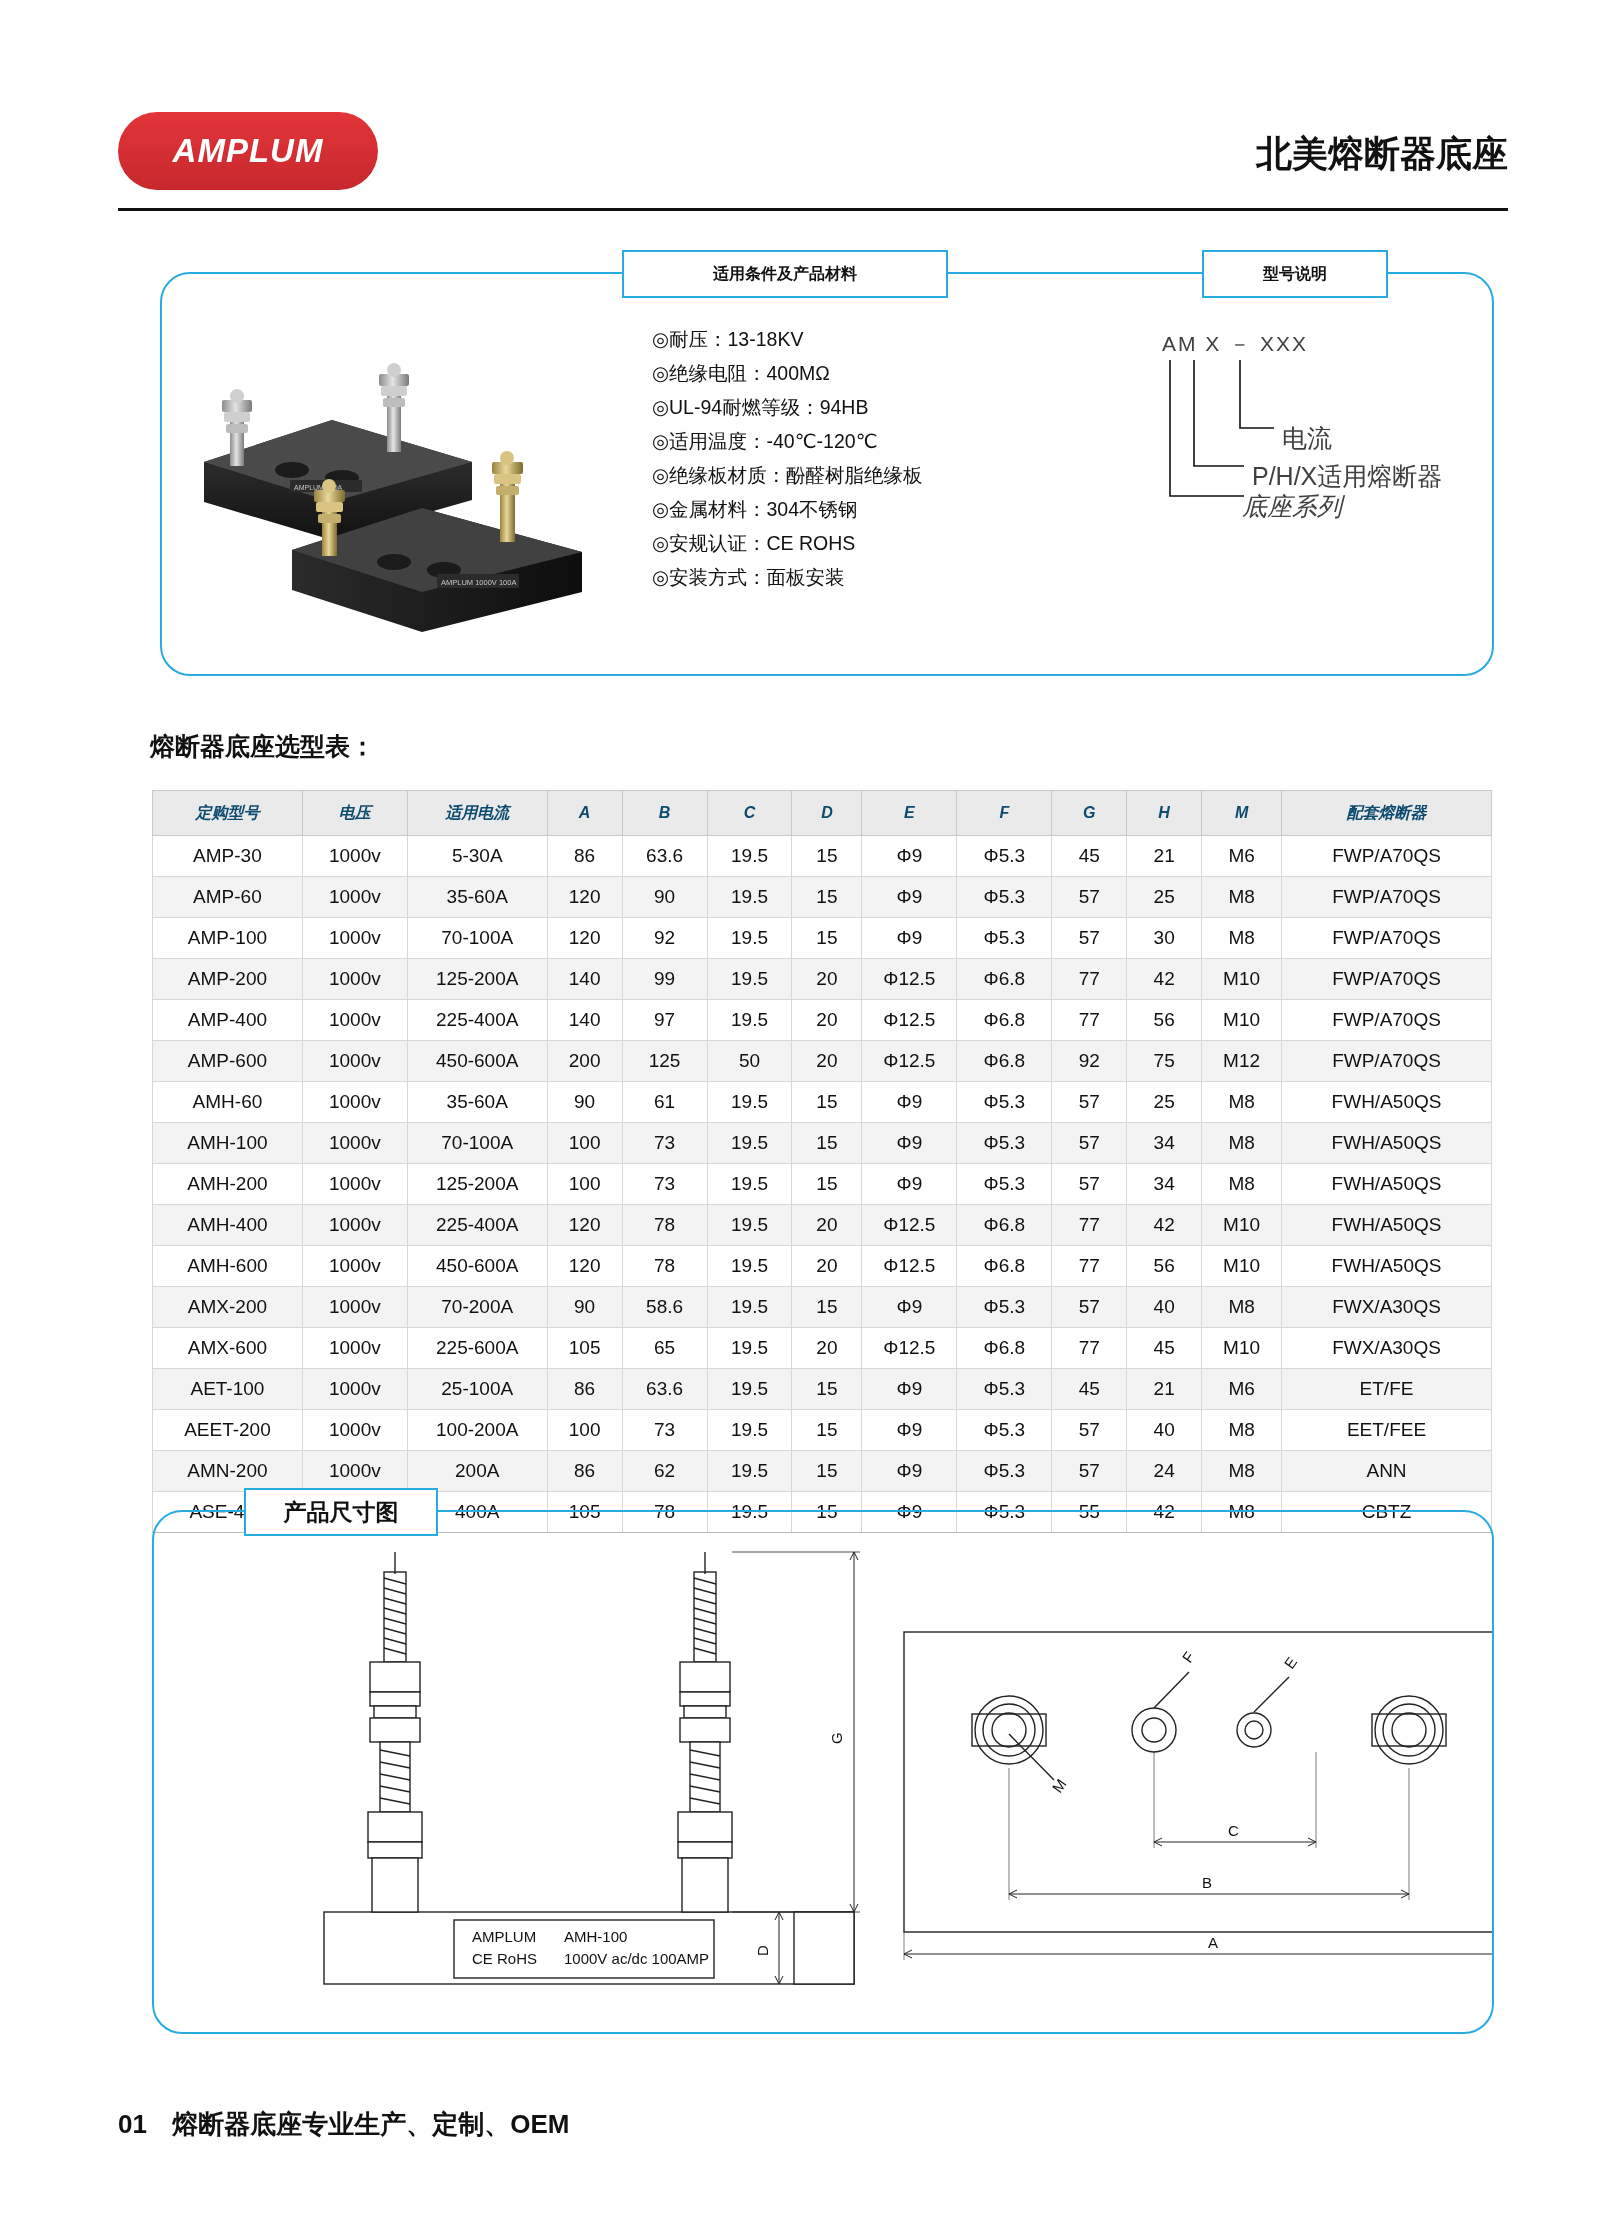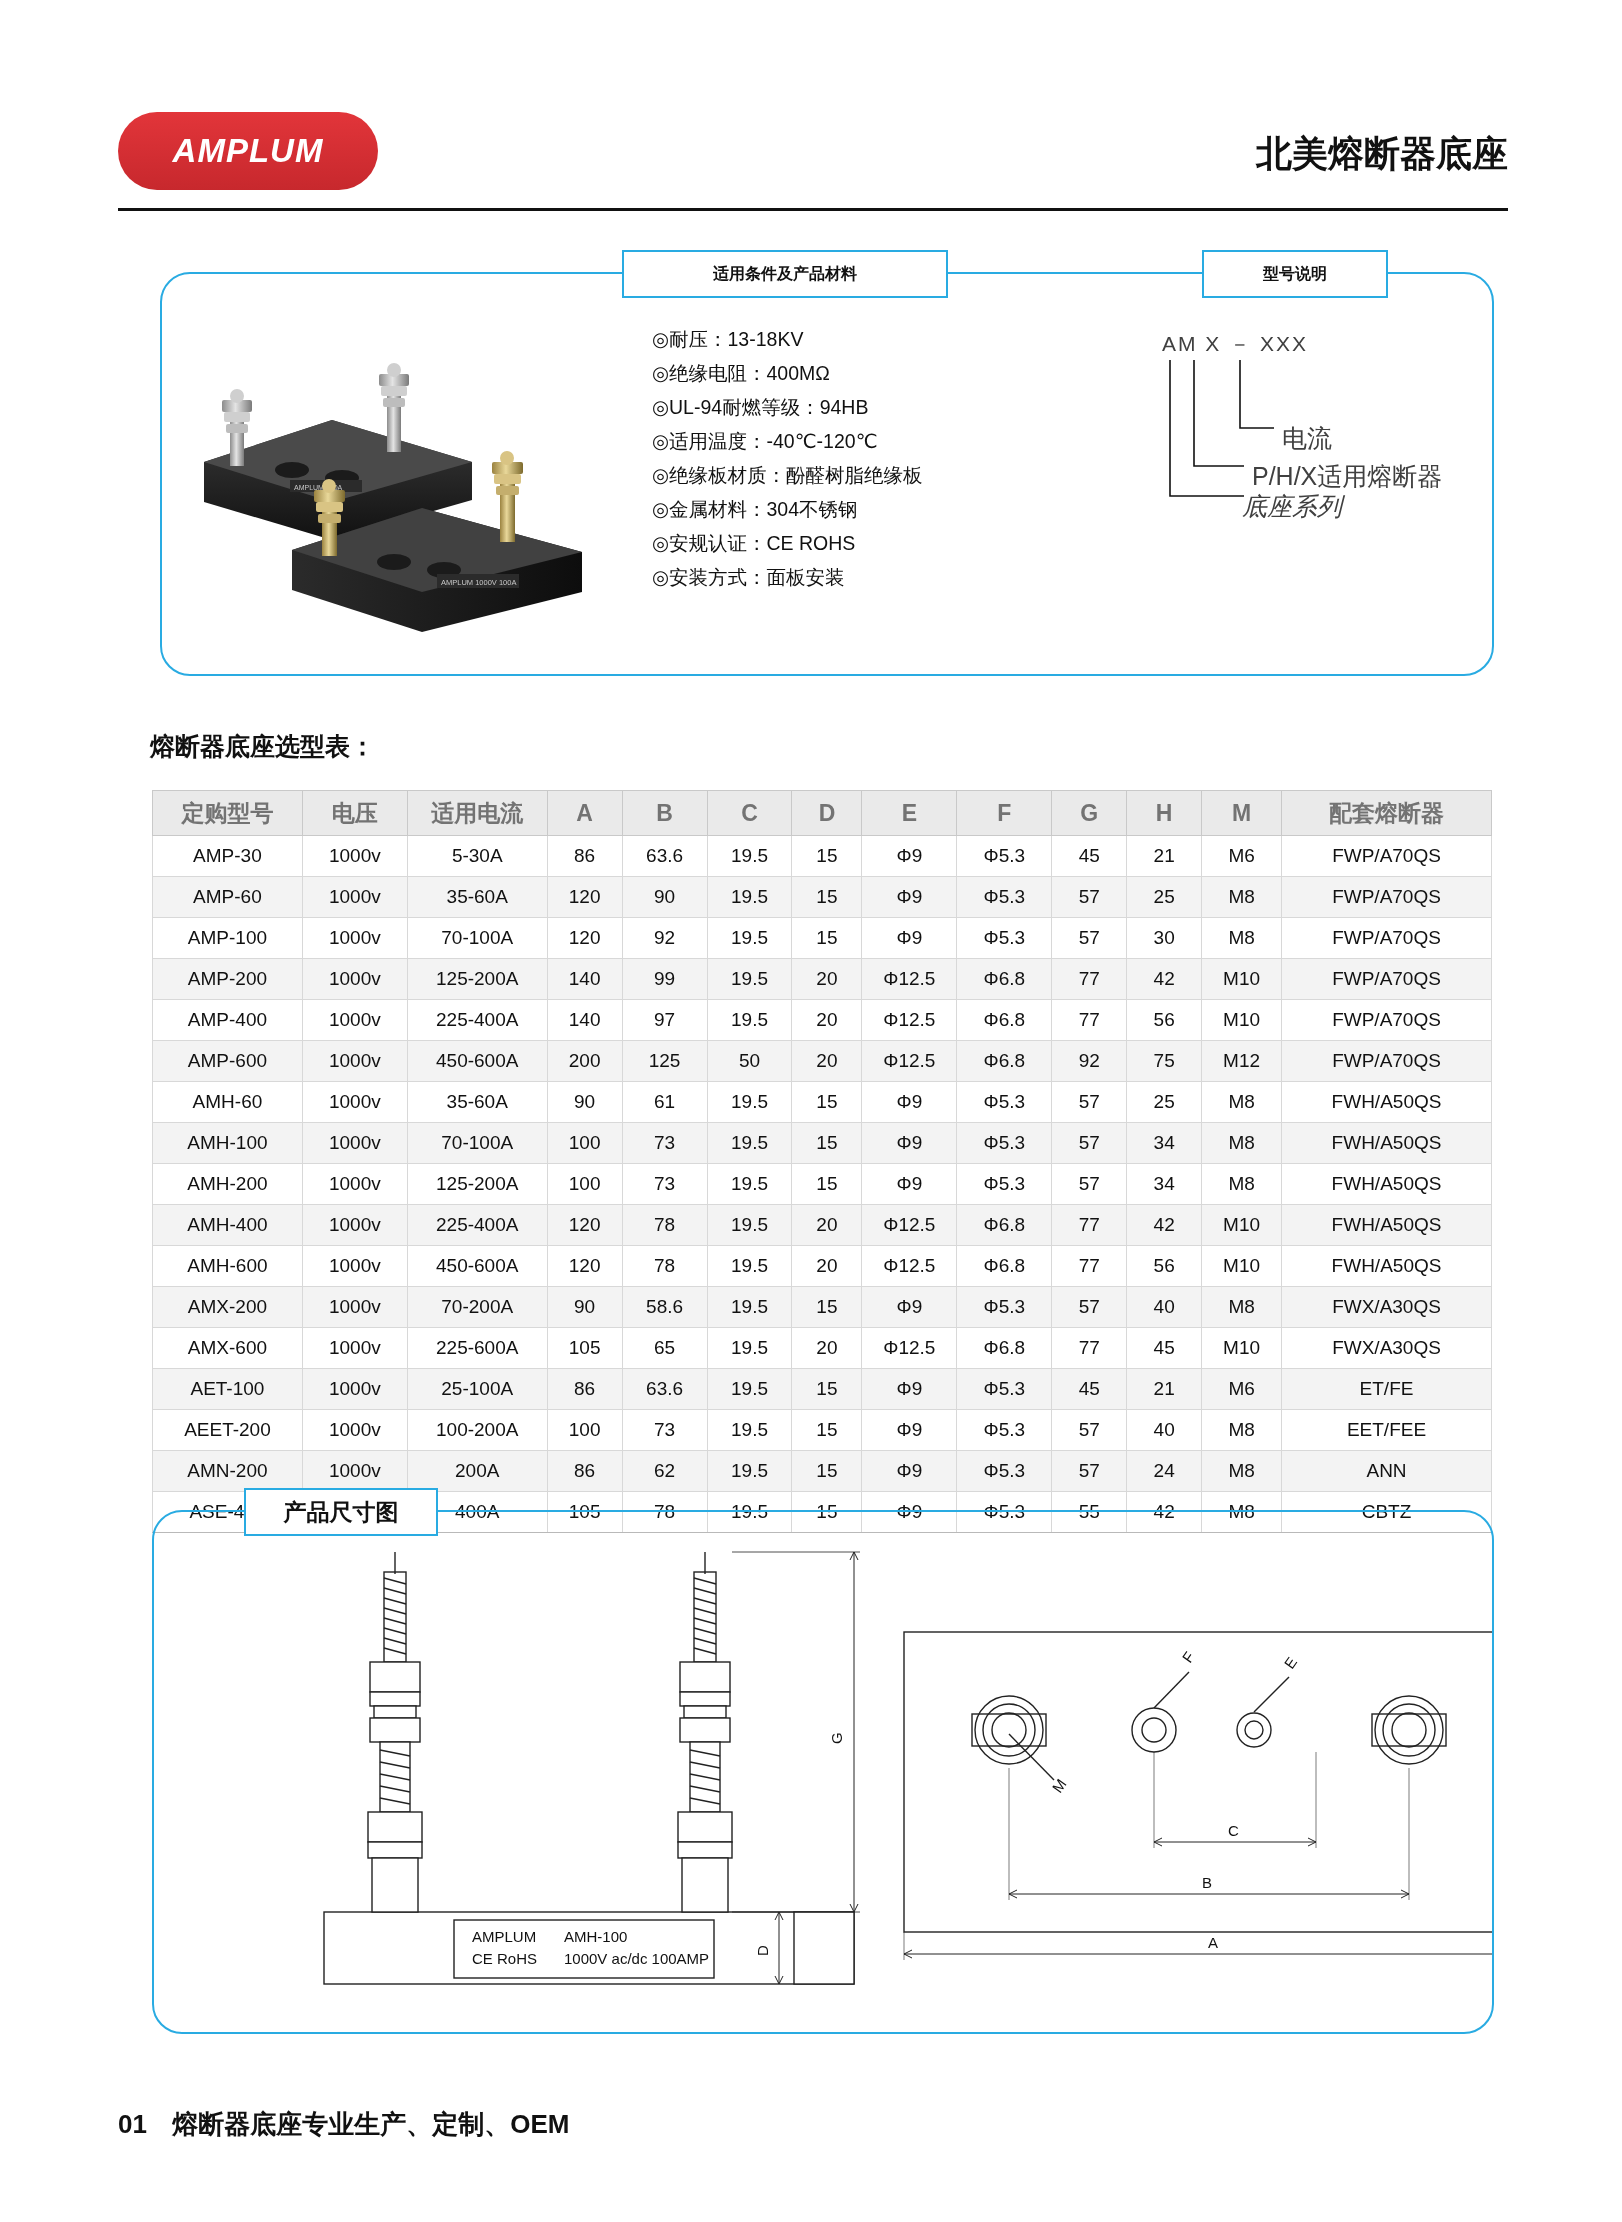--- a/index.html
+++ b/index.html
@@ -71,22 +71,23 @@
   .sec-title{
     position:absolute;left:150px;top:730px;
     font-size:25px;font-weight:bold;color:#111;font-family:Liberation Mono, monospace;
   }
 
   
   .tbl-wrap{position:absolute;left:152px;top:790px;width:1340px;}
   table{border-collapse:collapse;width:1340px;font-size:19px;}
   thead th{
     background:#eaeaea;border:1px solid #c9c9c9;
-    height:42px;font-weight:bold;color:#737373;text-align:center;
-    font-size:23px;
+    height:42px;font-weight:bold;color:#0c4a6e;text-align:center;
+    font-size:16px;
+    font-style:italic;
   }
   tbody td{
     border:1px solid #d8d8d8;height:38px;text-align:center;color:#111;
     font-size:19px;background:#ffffff;
   }
   tbody tr:nth-child(even) td{background:#f3f3f3;}
   tbody tr:last-child td{border-bottom:1px solid #b9b9b9;}
 
   
   .dim-panel{

